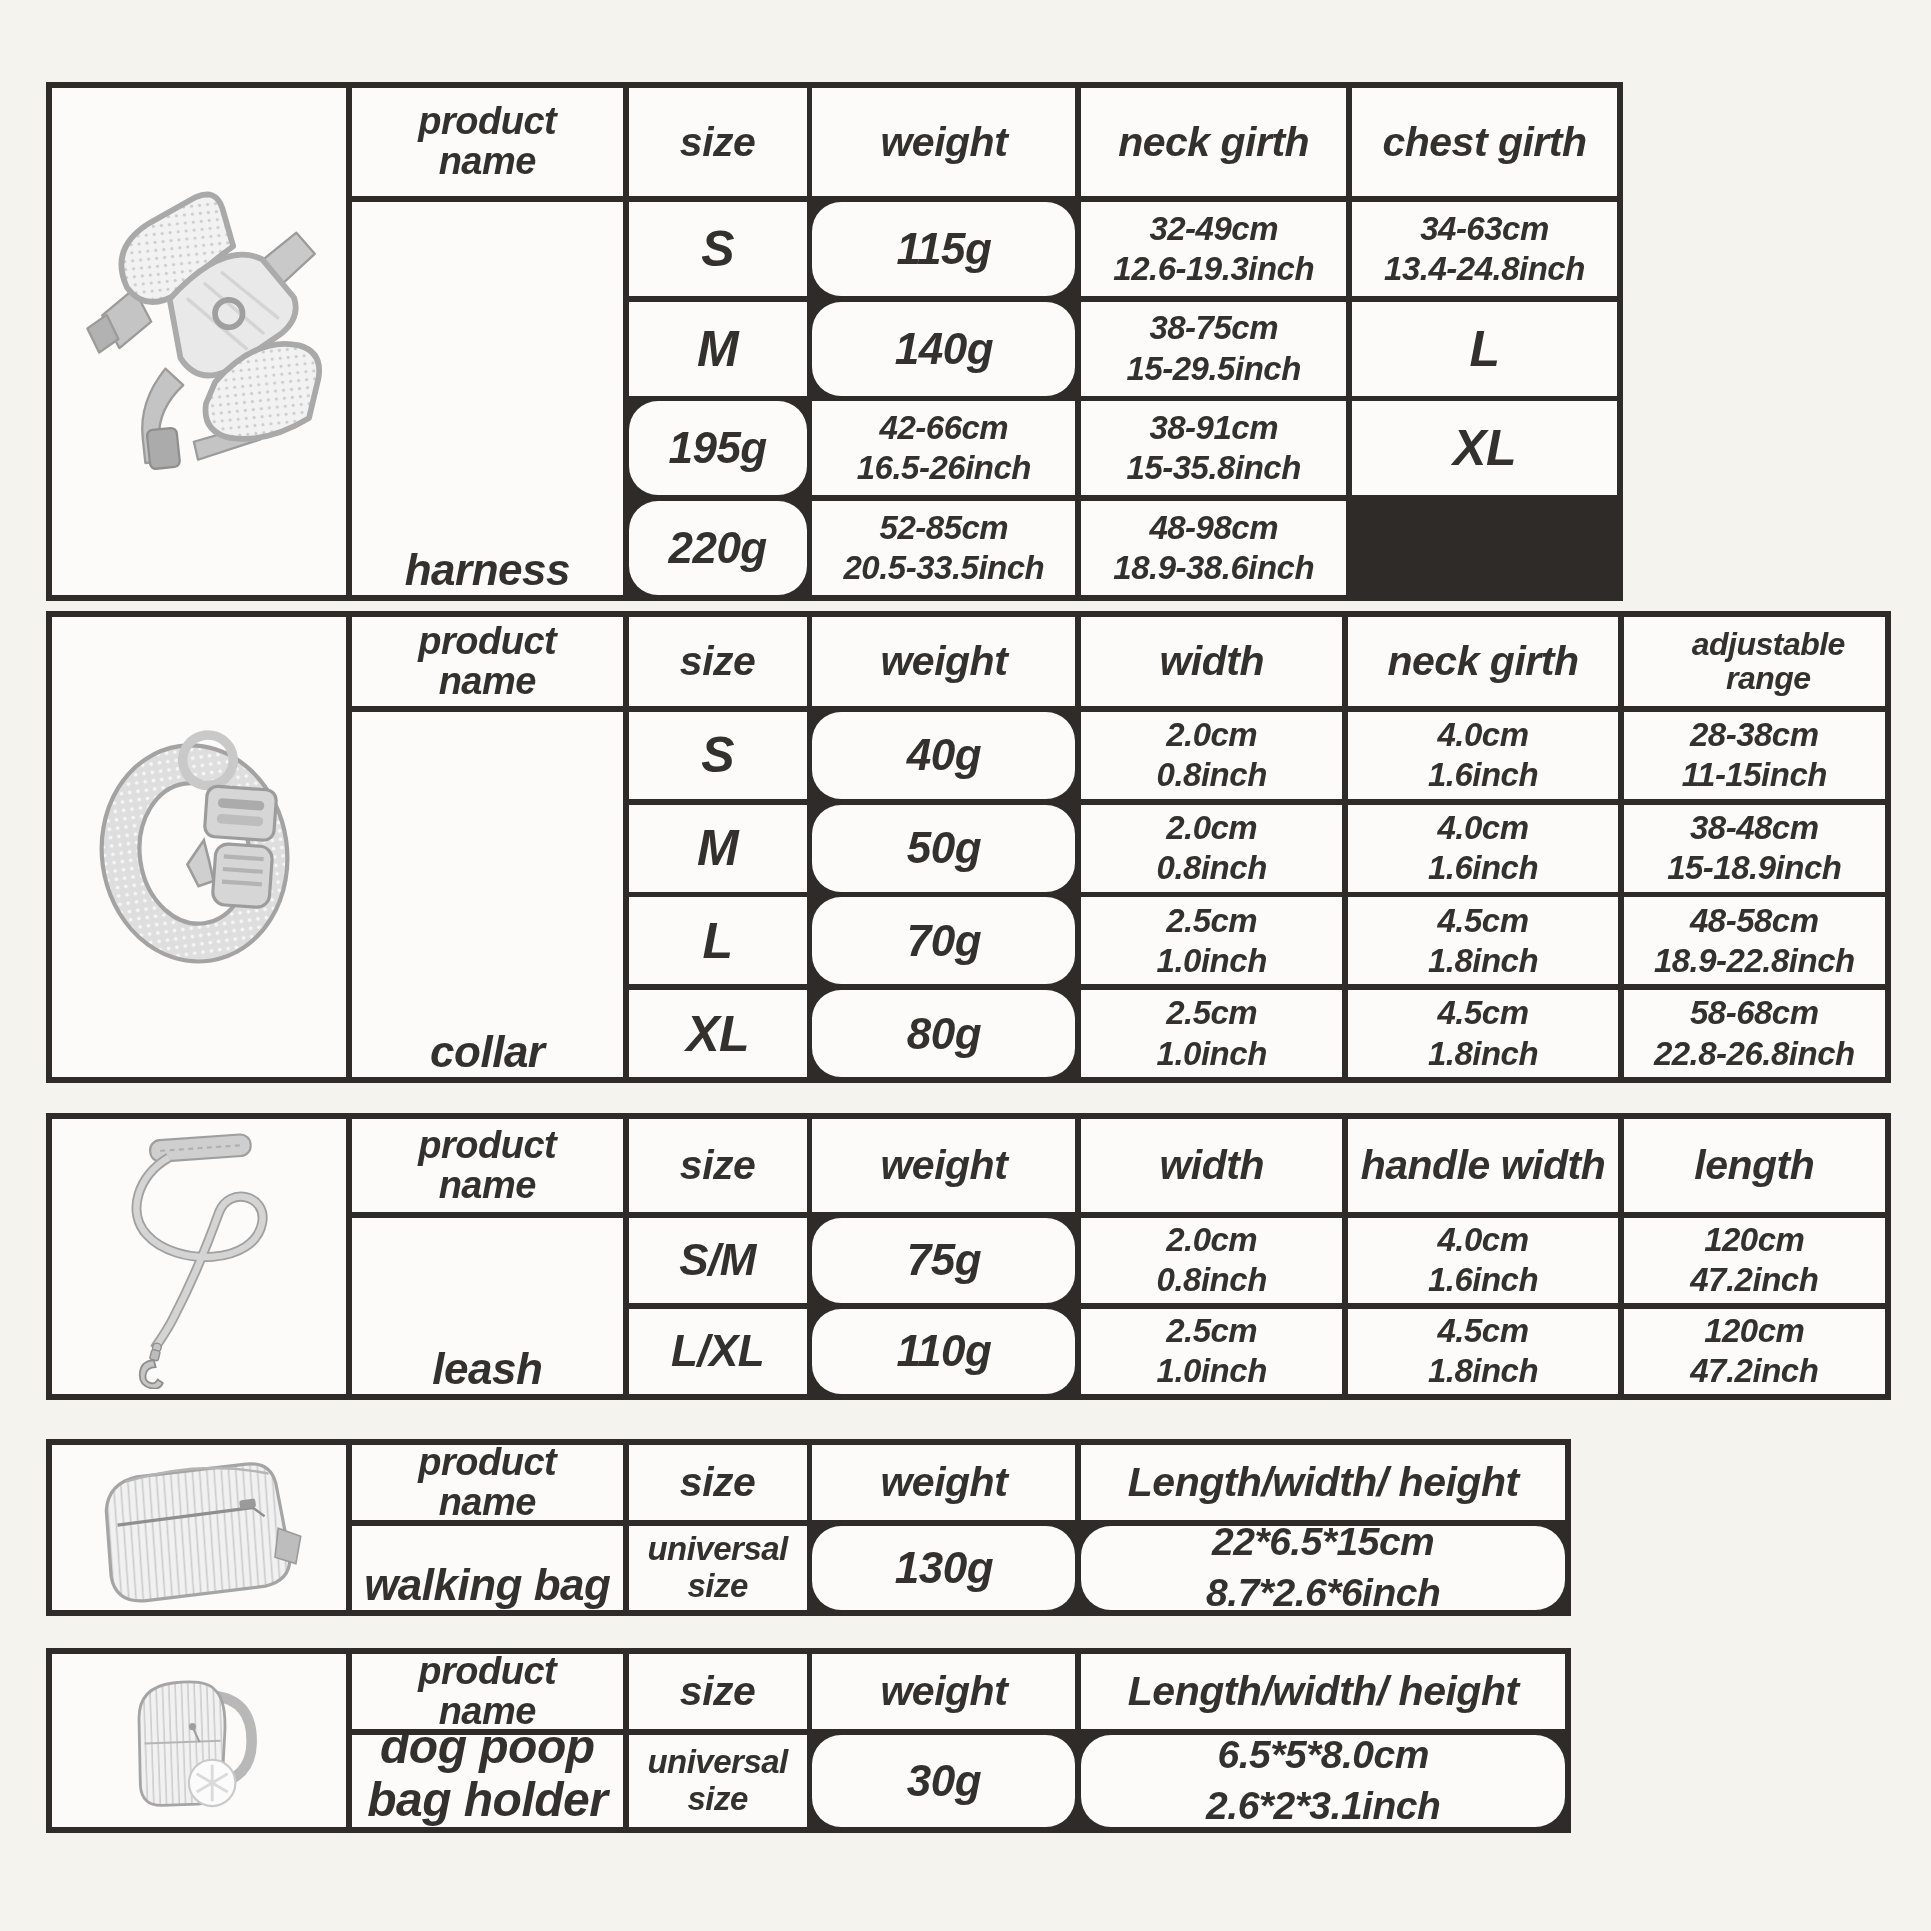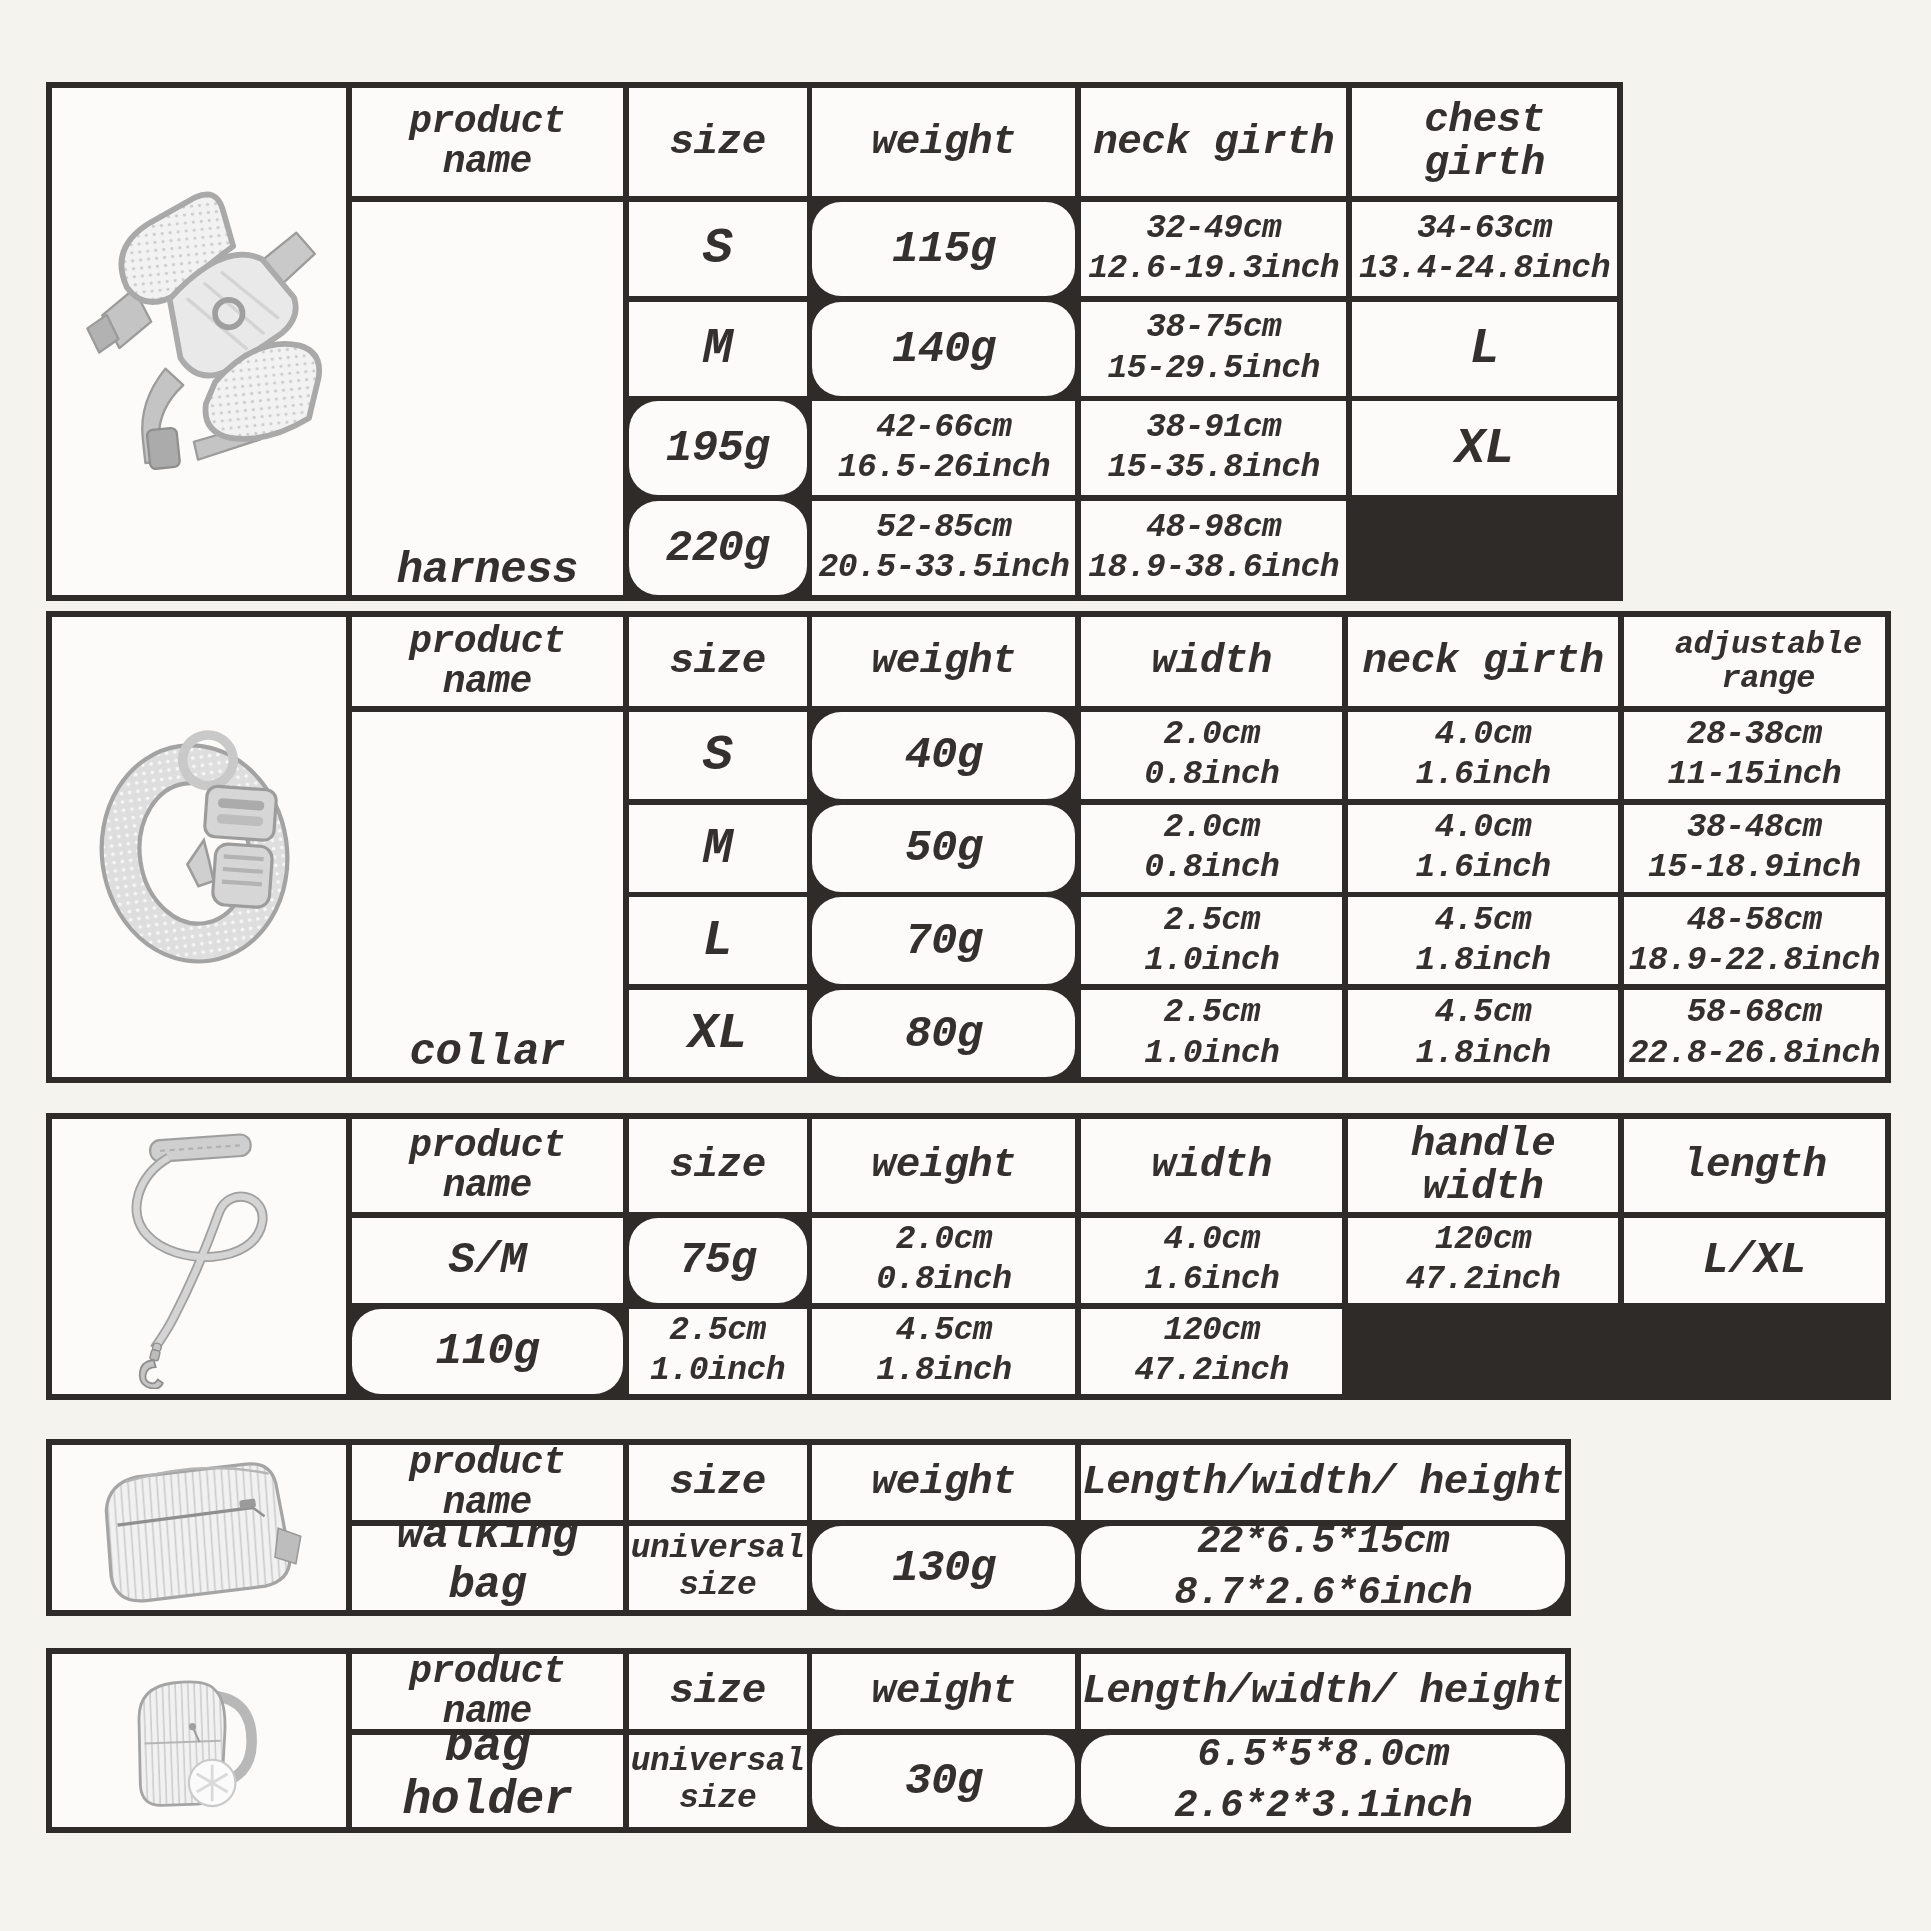--- a/index.html
+++ b/index.html
@@ -3,21 +3,21 @@
 <meta charset="utf-8">
 <style>
   :root{
     --page-bg:#f5f3ee;
     --cell-bg:#fcfbf9;
     --line:#2e2b28;
     --ink:#33302d;
   }
   html,body{margin:0;padding:0;background:var(--page-bg);}
   .page{position:relative;width:1931px;height:1931px;background:var(--page-bg);
-        font-family:Liberation Mono, monospace;overflow:hidden;}
+        font-family:Liberation Sans, sans-serif;overflow:hidden;}
   .tbl{position:absolute;display:grid;gap:5.8px;background:var(--line);border:6.8px solid var(--line);}
   .t1{left:46px;top:82px;grid-template-columns:294px 271px 178px 263px 265px 265px;grid-template-rows:108px repeat(4,94px);}
   .t2{left:46px;top:611px;grid-template-columns:294px 271px 178px 263px 261px 270px 261px;grid-template-rows:89px repeat(4,87px);}
   .t3{left:46px;top:1113px;grid-template-columns:294px 271px 178px 263px 261px 270px 261px;grid-template-rows:93px repeat(2,85px);}
   .t4{left:46px;top:1439px;grid-template-columns:294px 271px 178px 263px 484px;grid-template-rows:75px 84px;}
   .t5{left:46px;top:1648px;grid-template-columns:294px 271px 178px 263px 484px;grid-template-rows:75px 92px;}
   .cell{background:var(--cell-bg);display:flex;flex-direction:column;justify-content:center;align-items:center;
         text-align:center;color:var(--ink);font-style:italic;font-weight:700;letter-spacing:-0.5px;overflow:hidden;}
   .span-col1{grid-column:1;grid-row:1/-1;}
   .span-label{grid-column:2;grid-row:2/-1;justify-content:flex-end;}
@@ -298,20 +298,23 @@
       </div>
     <div class="cell hdr">
         <span>width</span>
       </div>
     <div class="cell hdr">
         <span>handle width</span>
       </div>
     <div class="cell hdr">
         <span>length</span>
       </div>
+    <div class="cell plabel span-label">
+        <span>leash</span>
+      </div>
 
     <div class="cell sz sz-sm">
         <span>S/M</span>
       </div>
     <div class="cell wt">
         <span>75g</span>
       </div>
     <div class="cell m">
         <span>2.0cm</span>
         <span>0.8inch</span>

